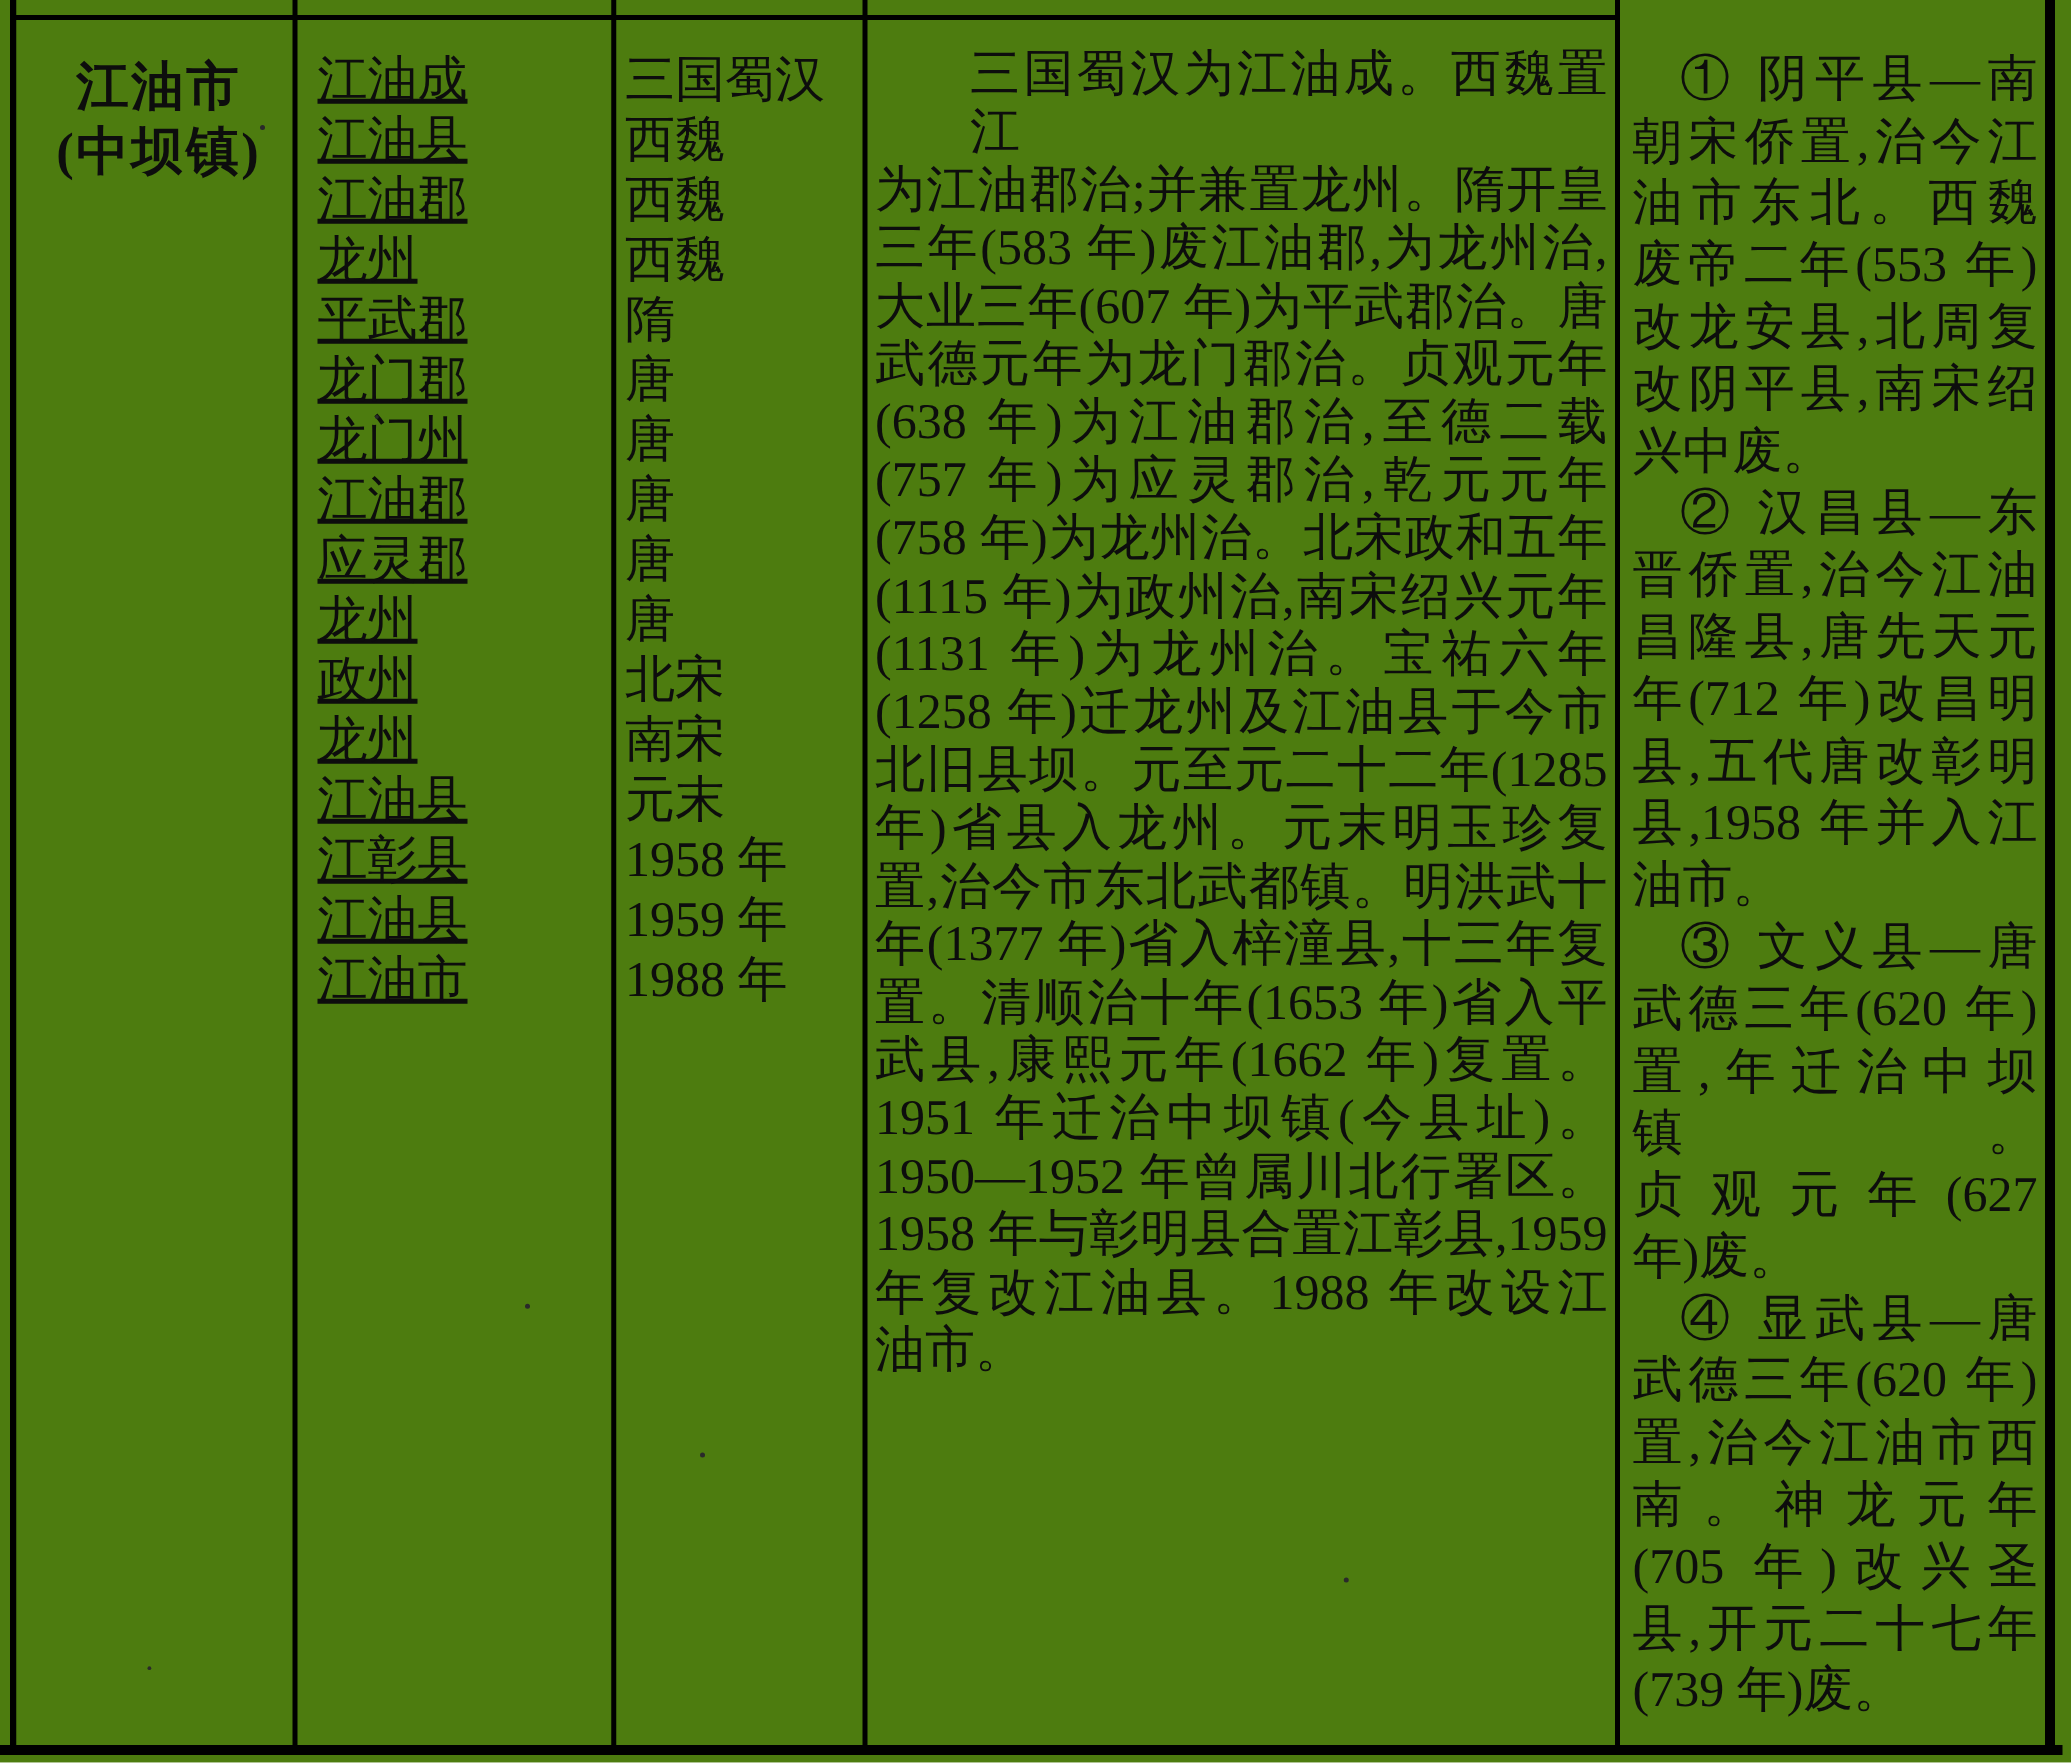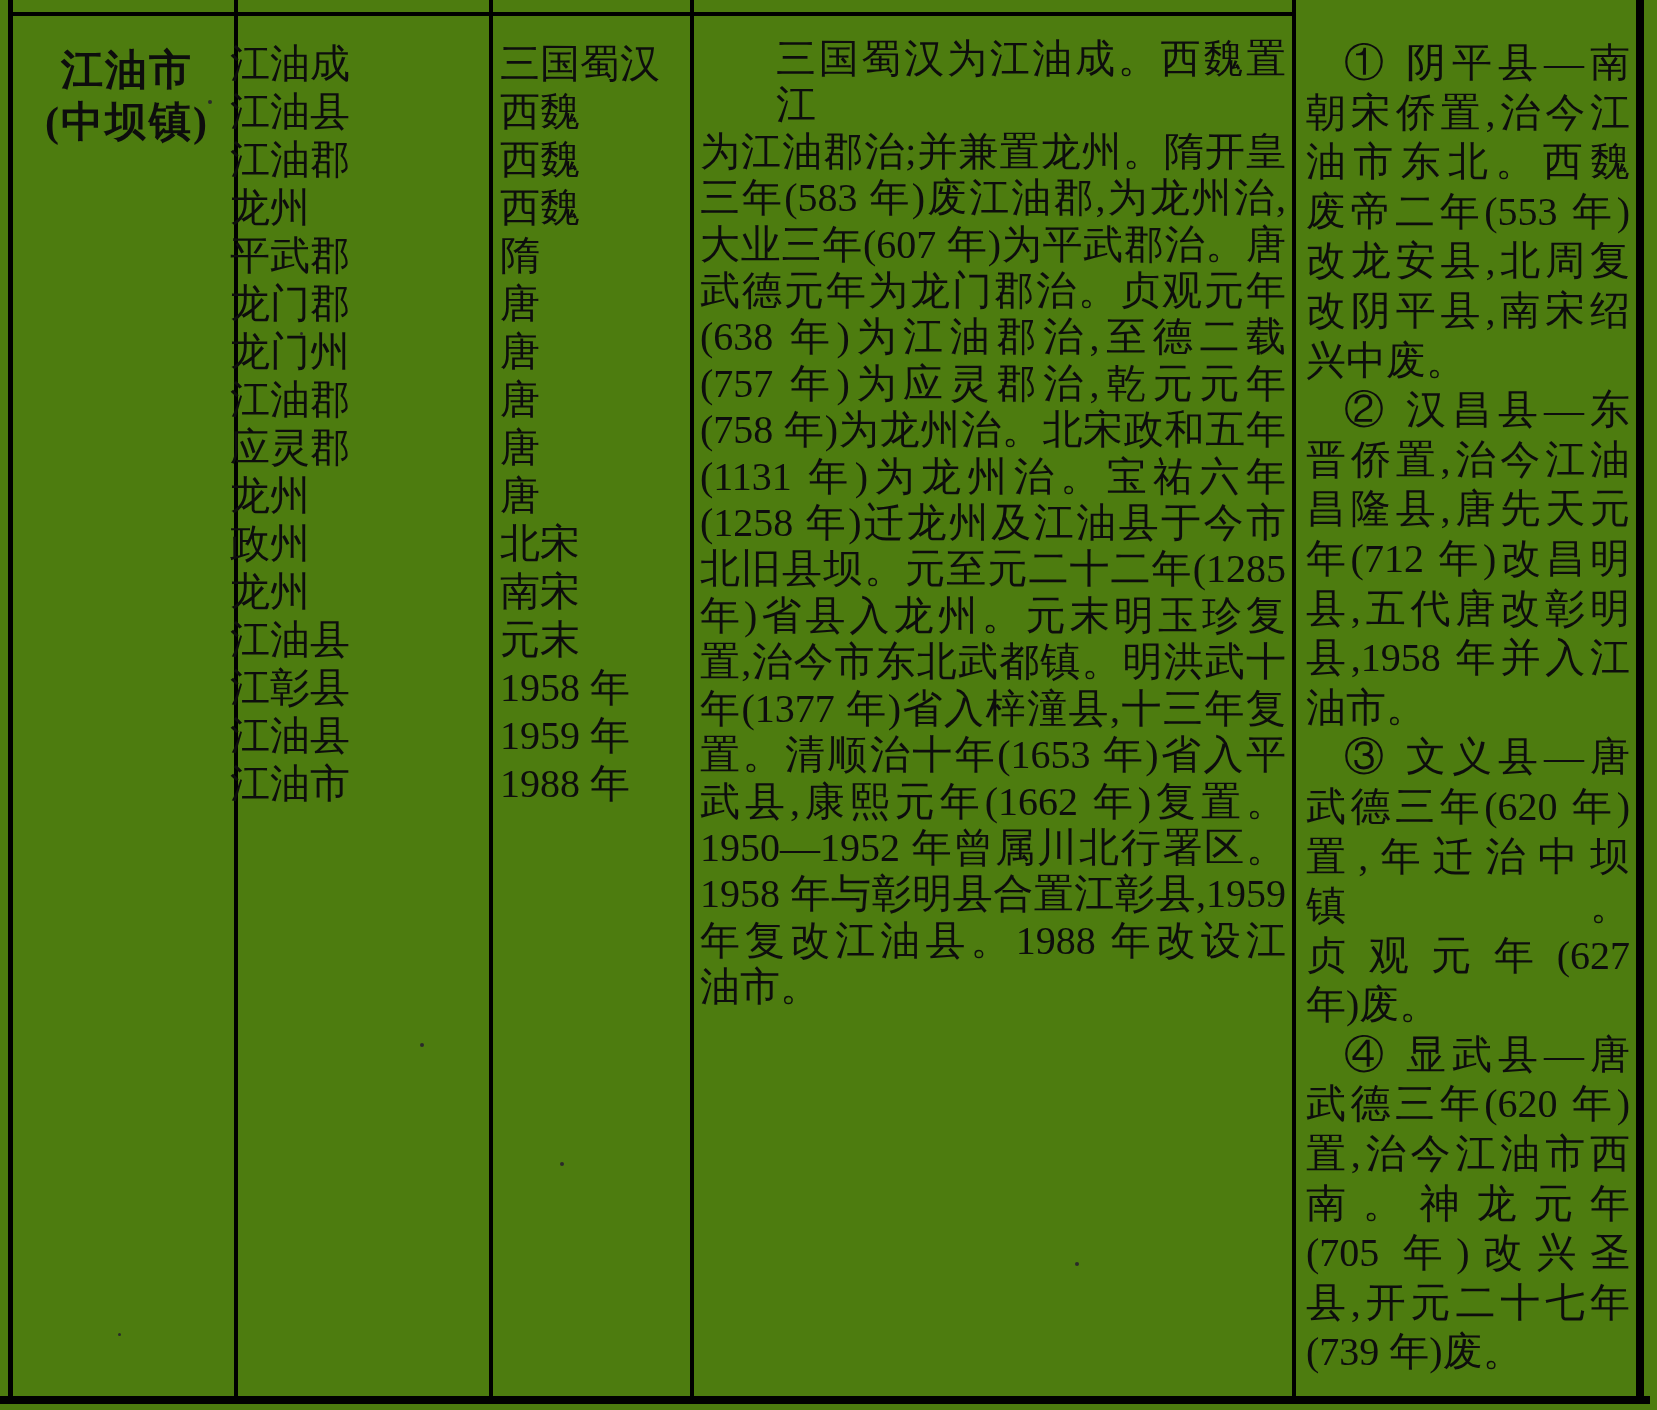--- a/index.html
+++ b/index.html
@@ -19,21 +19,21 @@
   .place-cell {
     left: 22px; top: 44px; width: 210px;
     text-align: center; font-weight: bold;
     font-size: 42px; line-height: 52px;
     letter-spacing: 2px;
   }
   .name-list, .period-list {
     font-size: 40px; line-height: 48px;
     white-space: nowrap;
   }
-  .name-list  { left: 230px; top: 40px; width: 230px; }
+  .name-list  { left: 254px; top: 40px; width: 230px; text-decoration: underline; }
   .period-list{ left: 500px; top: 40px; width: 185px; }
   .desc-block {
     left: 700px; top: 36px; width: 586px;
     font-size: 40px; line-height: 46.4px;
   }
   .notes-block {
     left: 1306px; top: 38px; width: 324px;
     font-size: 40px; line-height: 49.6px;
   }
   .jline {
@@ -111,28 +111,30 @@
   <div class="cell desc-block">
 
   <div class="jline">三国蜀汉为江油成。西魏置江</div>
       <div class="jline">为江油郡治;并兼置龙州。隋开皇</div>
       <div class="jline">三年(583 年)废江油郡,为龙州治,</div>
       <div class="jline">大业三年(607 年)为平武郡治。唐</div>
       <div class="jline">武德元年为龙门郡治。贞观元年</div>
       <div class="jline">(638 年)为江油郡治,至德二载</div>
       <div class="jline">(757 年)为应灵郡治,乾元元年</div>
       <div class="jline">(758 年)为龙州治。北宋政和五年</div>
+      <div class="jline">(1115 年)为政州治,南宋绍兴元年</div>
       <div class="jline">(1131 年)为龙州治。宝祐六年</div>
       <div class="jline">(1258 年)迁龙州及江油县于今市</div>
       <div class="jline">北旧县坝。元至元二十二年(1285</div>
       <div class="jline">年)省县入龙州。元末明玉珍复</div>
       <div class="jline">置,治今市东北武都镇。明洪武十</div>
       <div class="jline">年(1377 年)省入梓潼县,十三年复</div>
       <div class="jline">置。清顺治十年(1653 年)省入平</div>
       <div class="jline">武县,康熙元年(1662 年)复置。</div>
+      <div class="jline">1951 年迁治中坝镇(今县址)。</div>
       <div class="jline">1950—1952 年曾属川北行署区。</div>
       <div class="jline">1958 年与彰明县合置江彰县,1959</div>
       <div class="jline">年复改江油县。1988 年改设江</div>
       <div class="jline">油市。</div>
     </div>
 
   <div class="cell notes-block">
     <div class="note-para">
 
     <div class="jline">① 阴平县—南</div>

